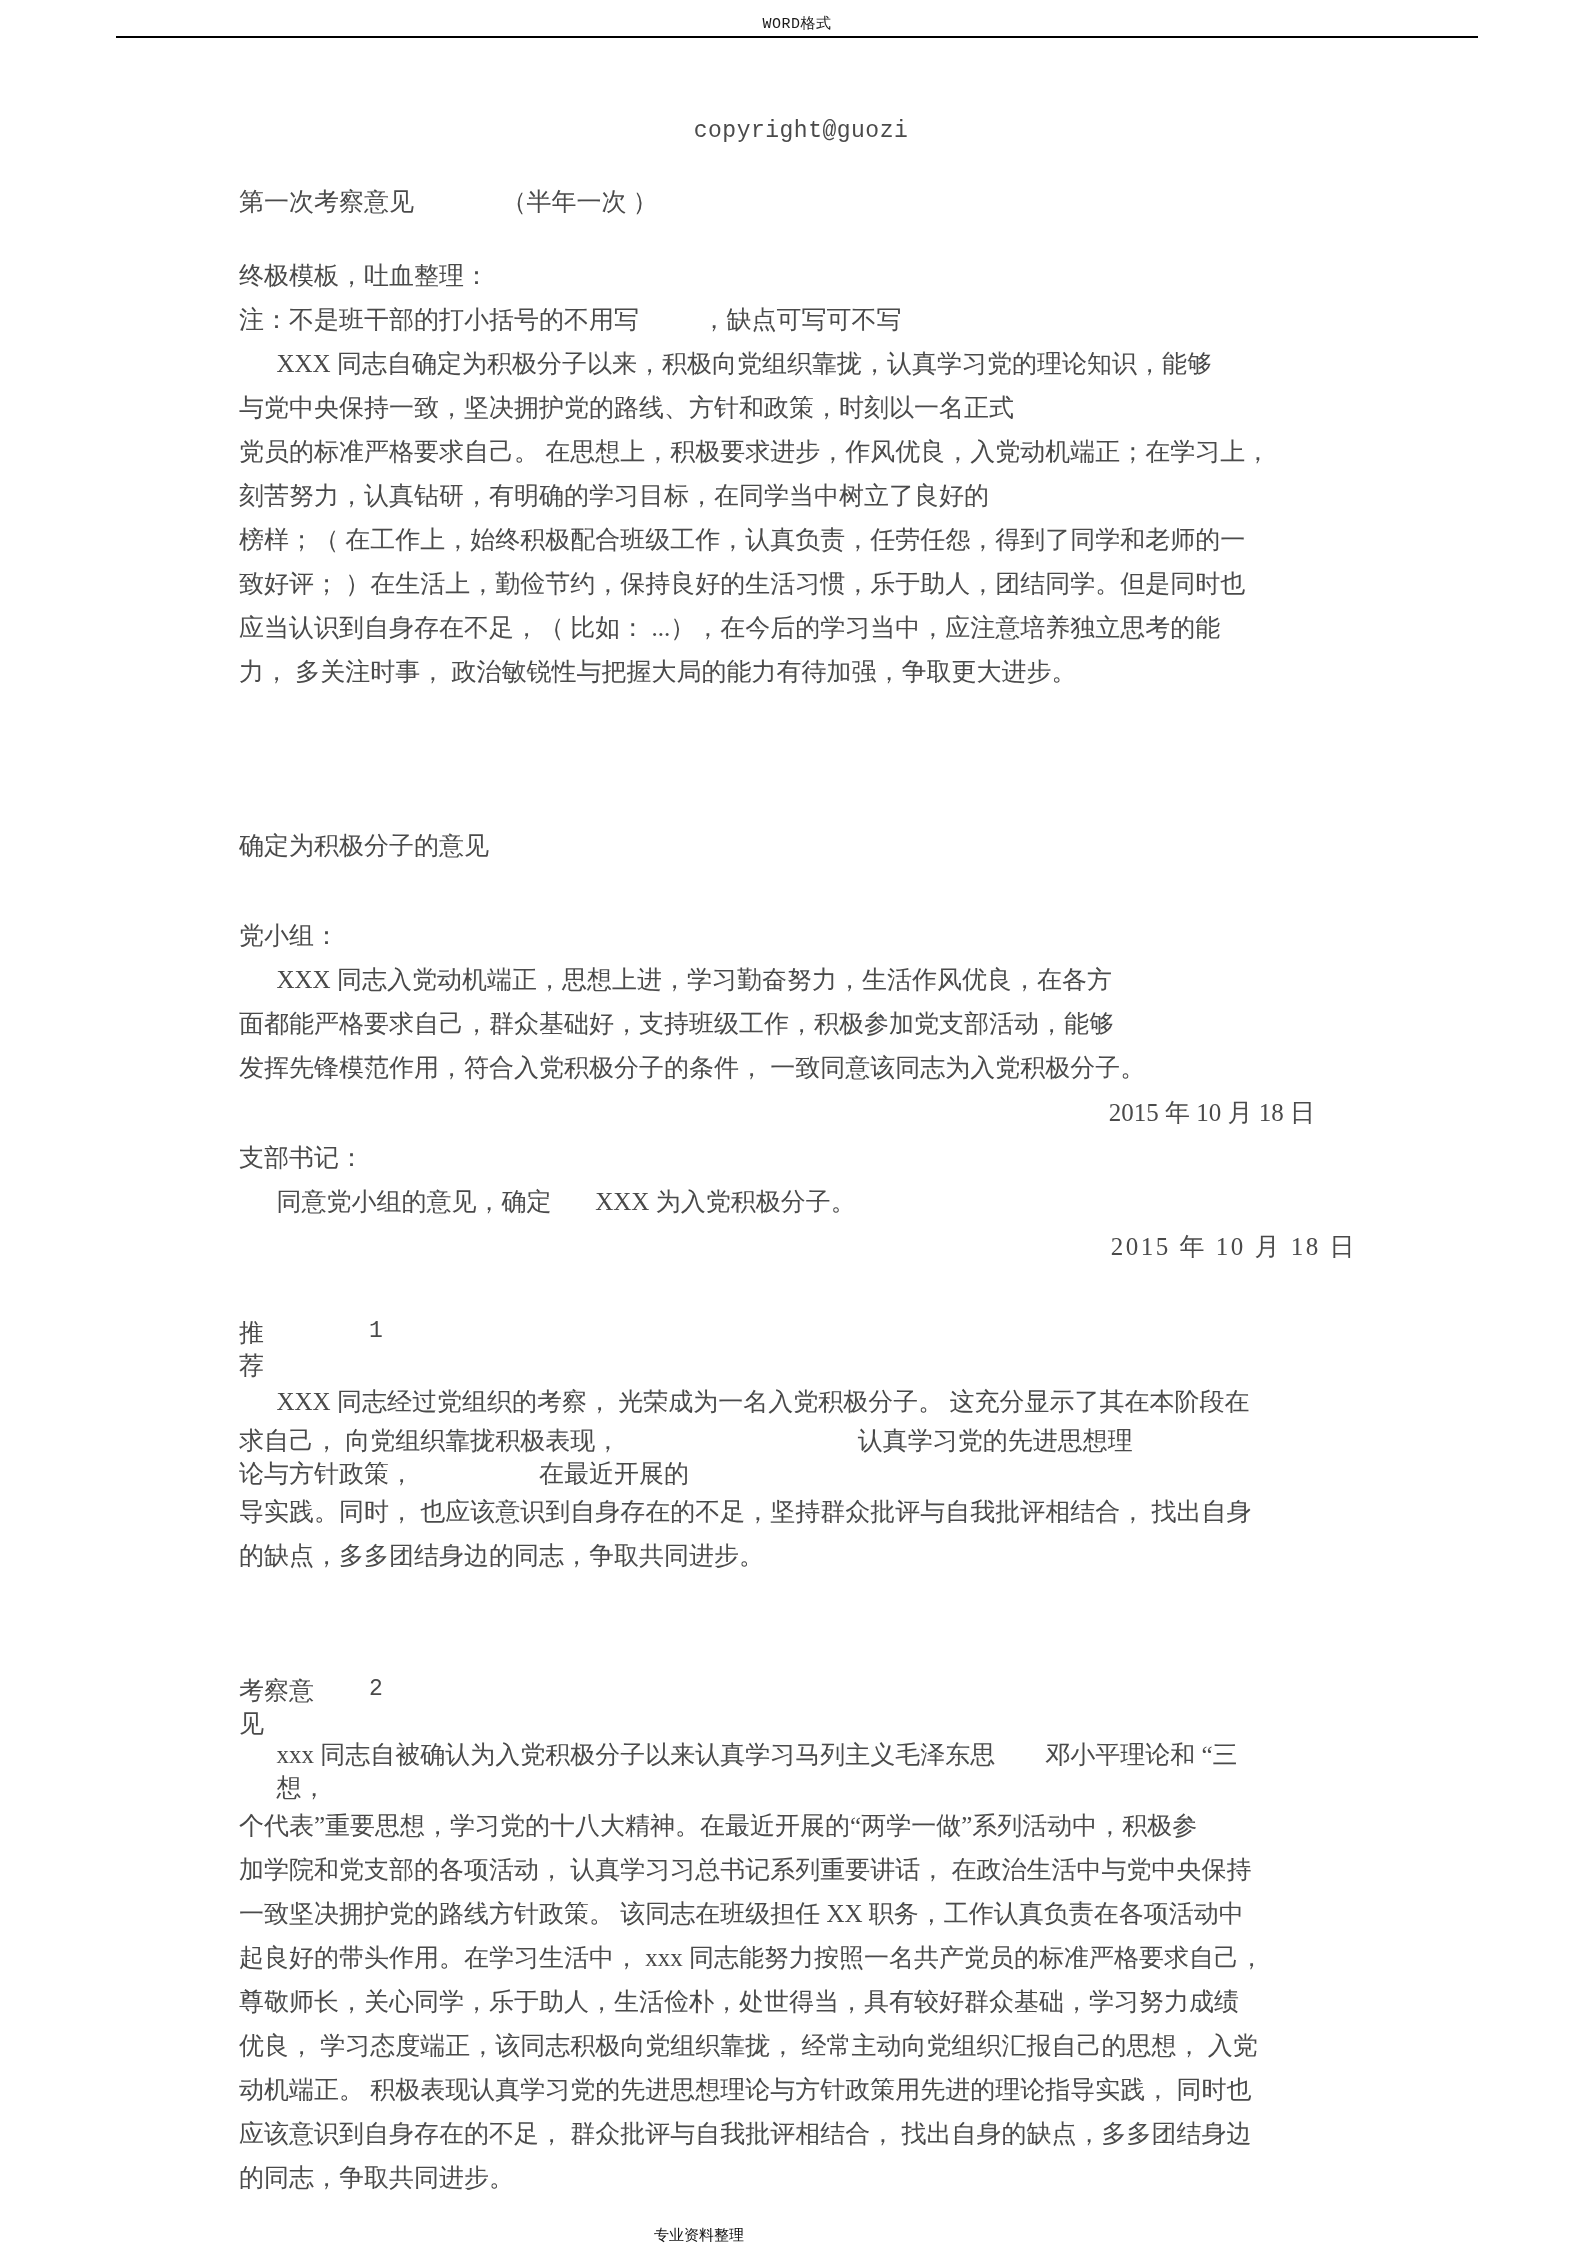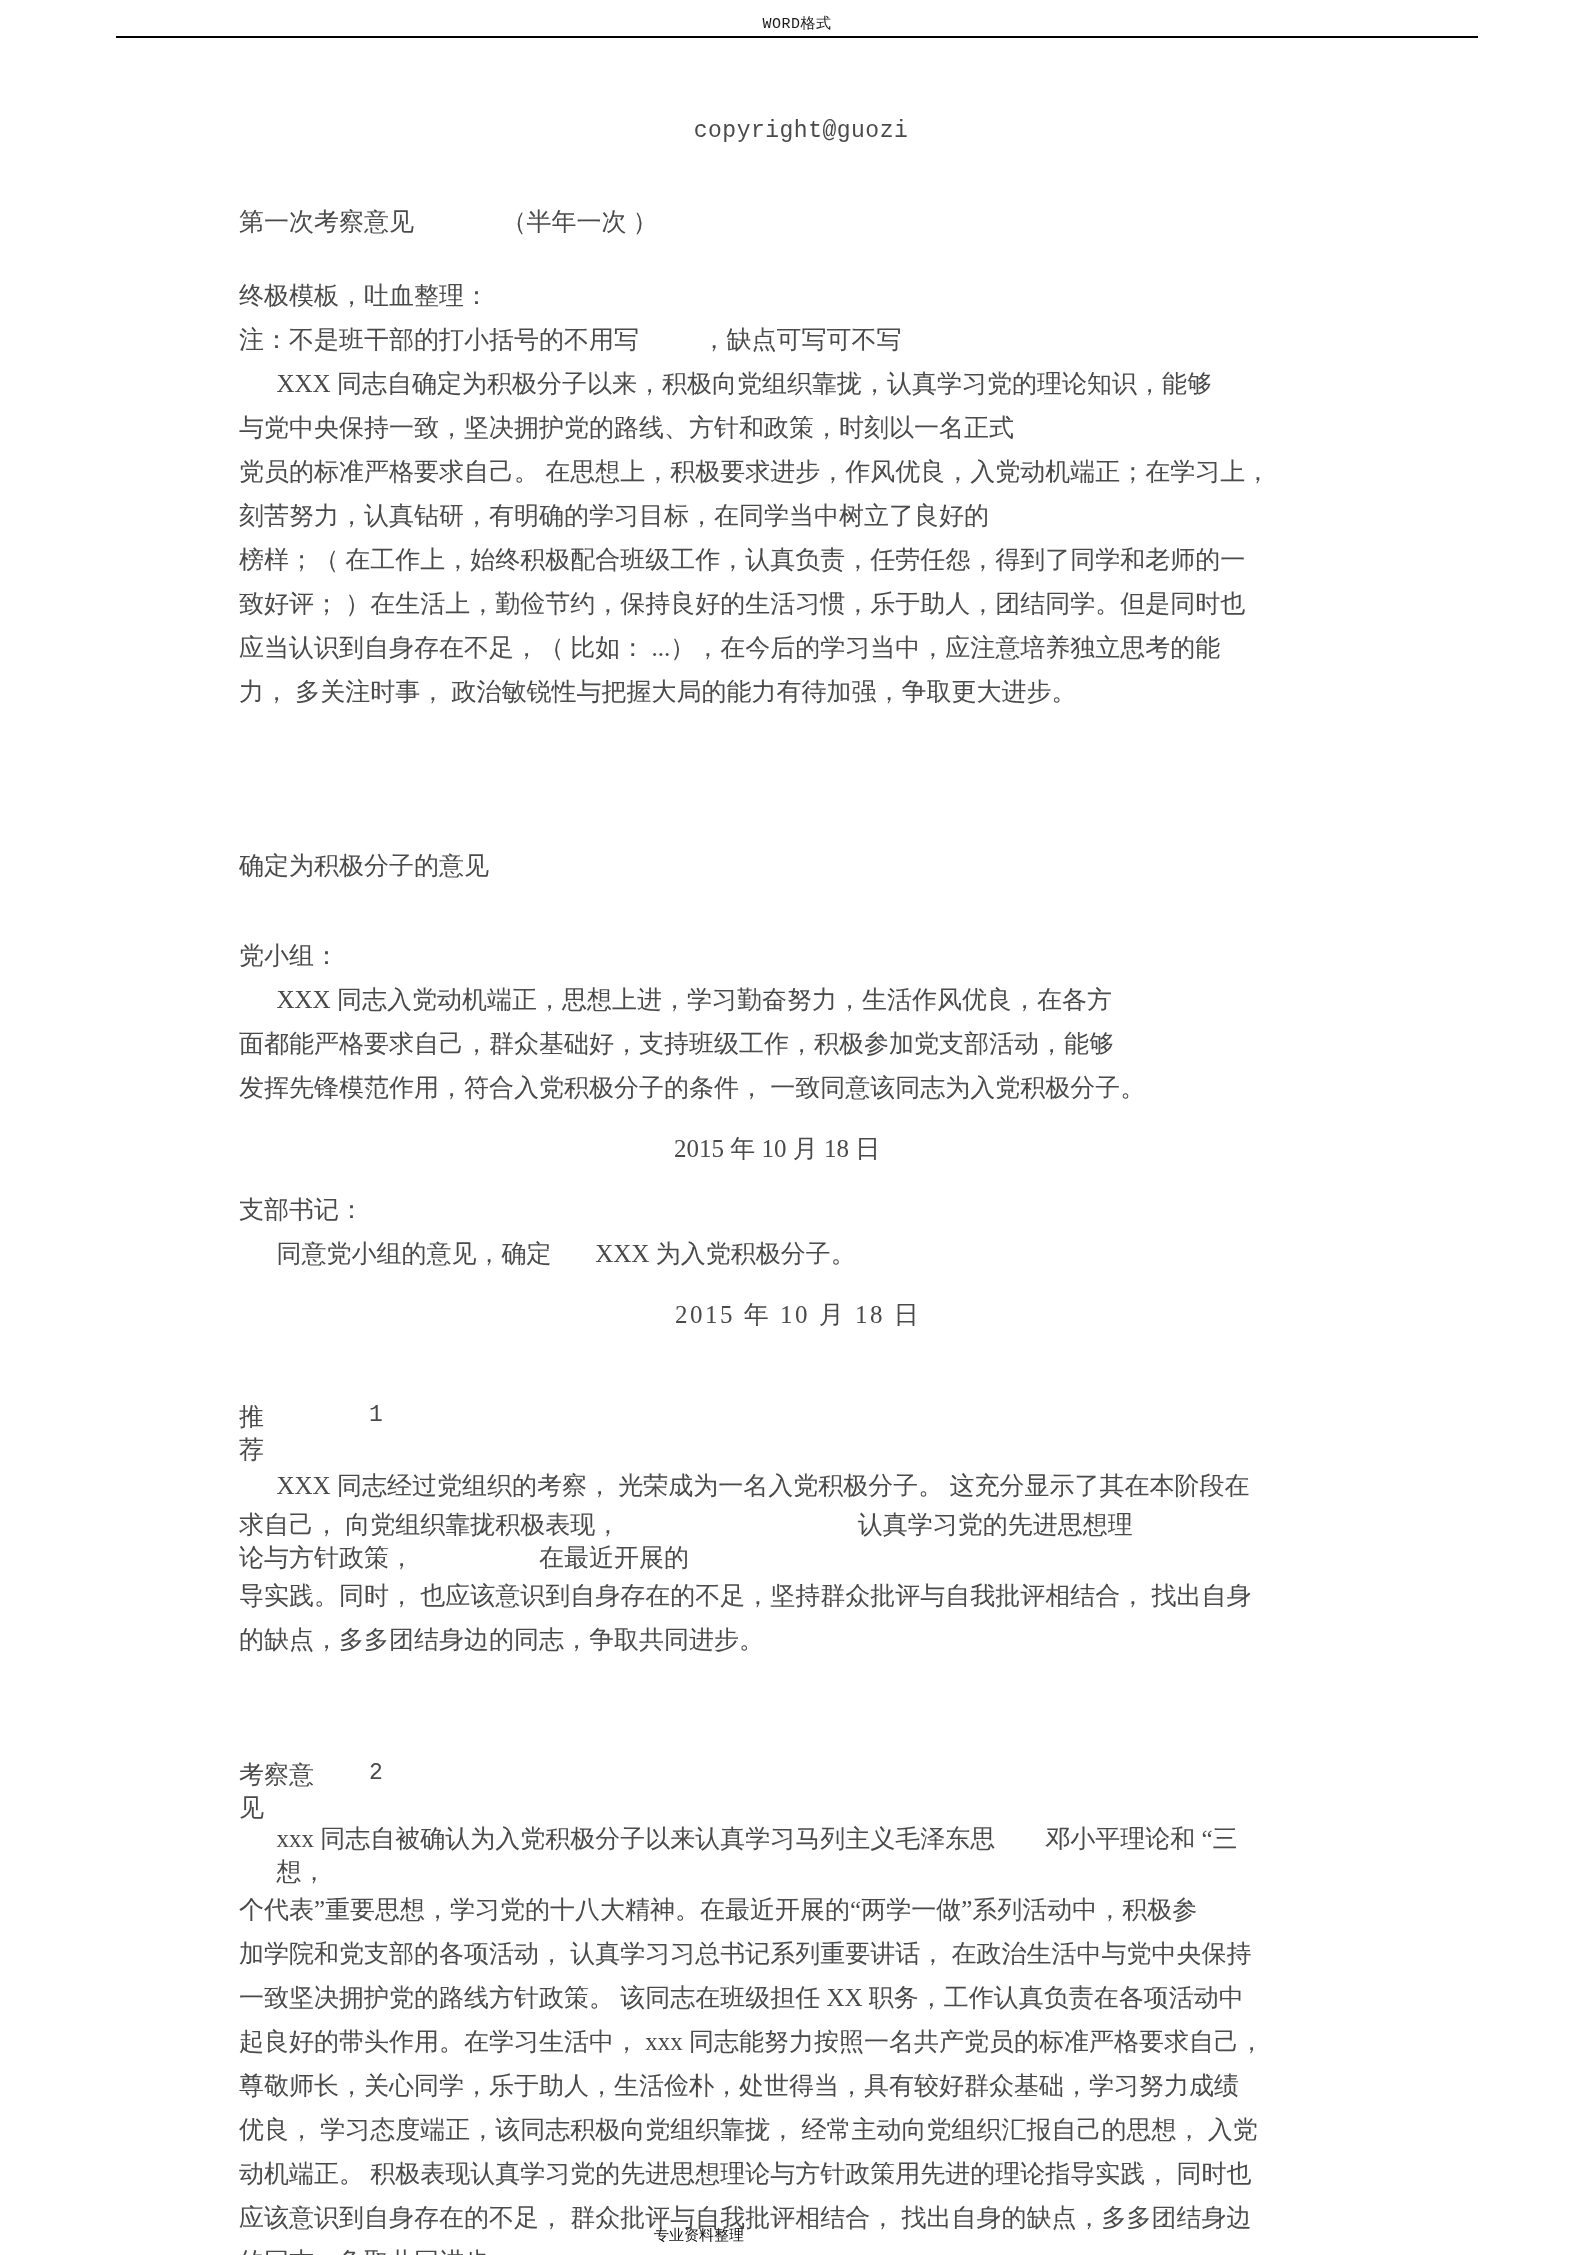--- a/index.html
+++ b/index.html
@@ -63,46 +63,46 @@
     left: 239px;
     width: 1124px;
   }
 
   .doc-title {
     text-align: center;
     font-family: "Liberation Mono", "DejaVu Sans Mono", monospace;
     font-size: 23px;
     letter-spacing: 0.5px;
     color: #4a4a4a;
-    margin: 0 0 56px 0;
+    margin: 0 0 36px 0;
   }
 
   p.line {
     margin: 0;
     font-size: 25px;
     line-height: 44px;
     color: #4a4a4a;
     white-space: pre-wrap;
   }
 
   .para {
     margin: 0;
   }
 
   .gap-sm { height: 30px; }
   .gap-md { height: 46px; }
   .gap-lg { height: 96px; }
   .gap-xl { height: 130px; }
 
   .date-line {
-    margin: 16px;
+    margin: 0;
     font-size: 25px;
     line-height: 46px;
     color: #4a4a4a;
-    text-align: center;
+    text-align: right;
     padding-right: 48px;
   }
   .date-line.spaced {
     letter-spacing: 2.5px;
     padding-right: 6px;
   }
 
   
   .section-marker {
     position: relative;

